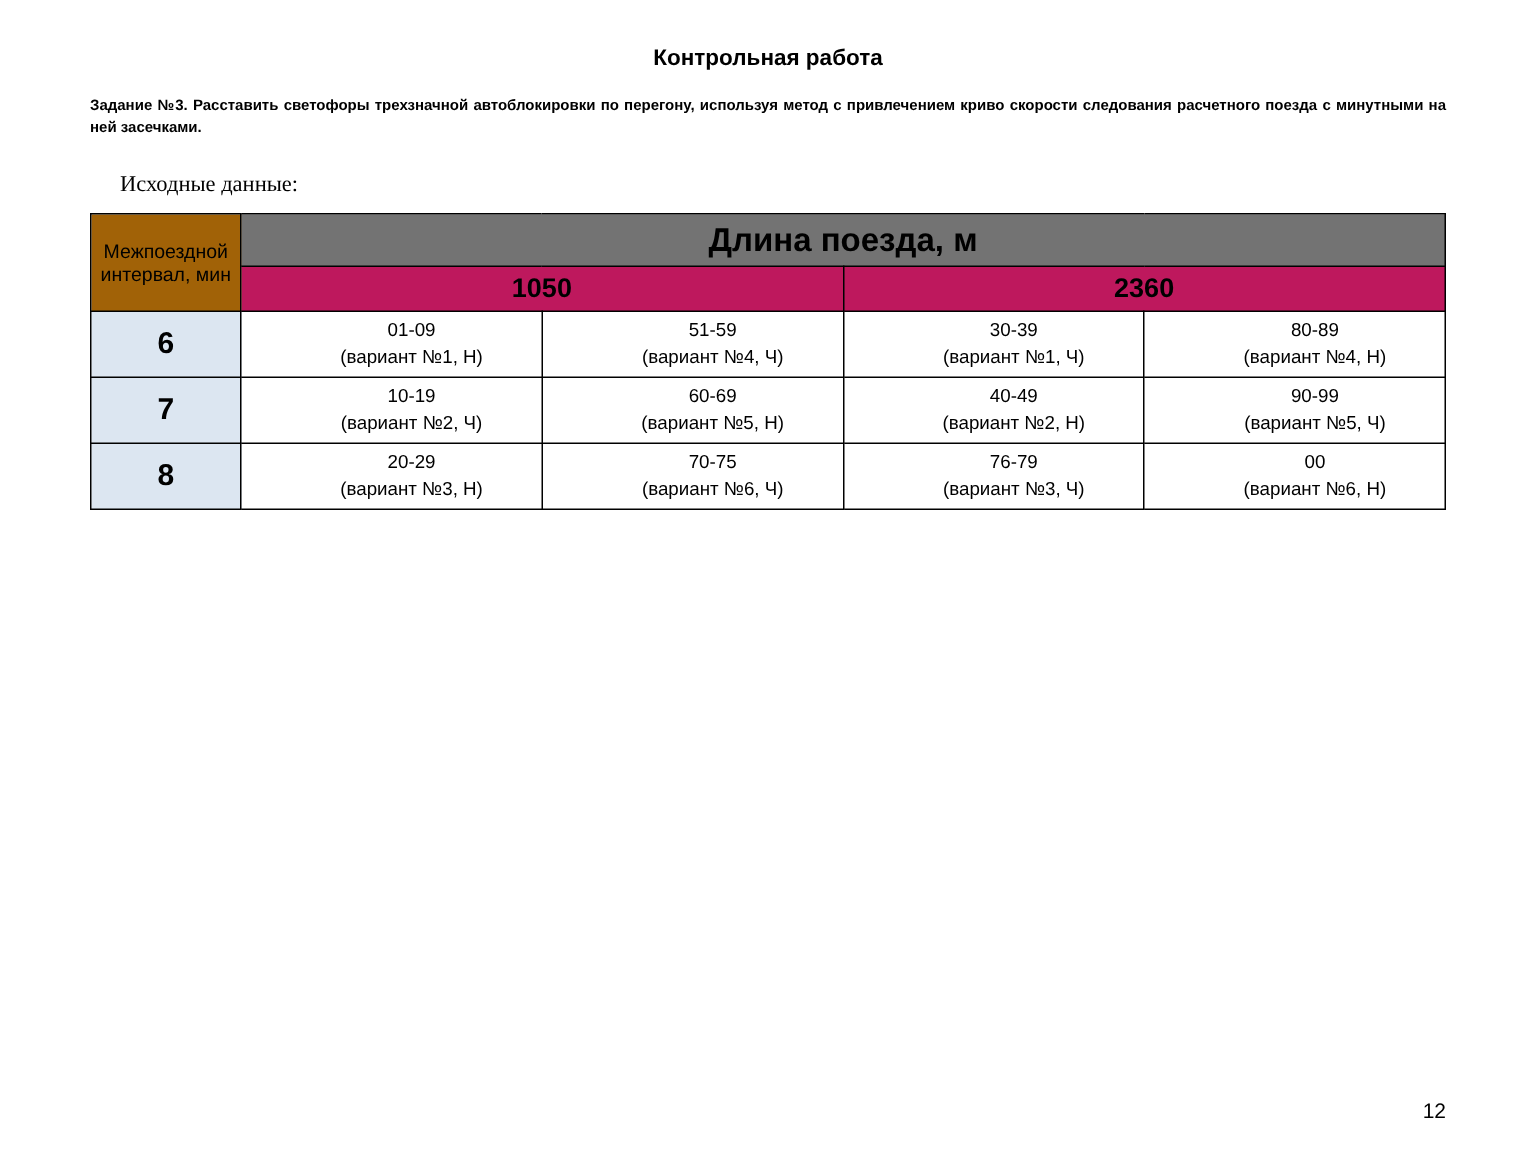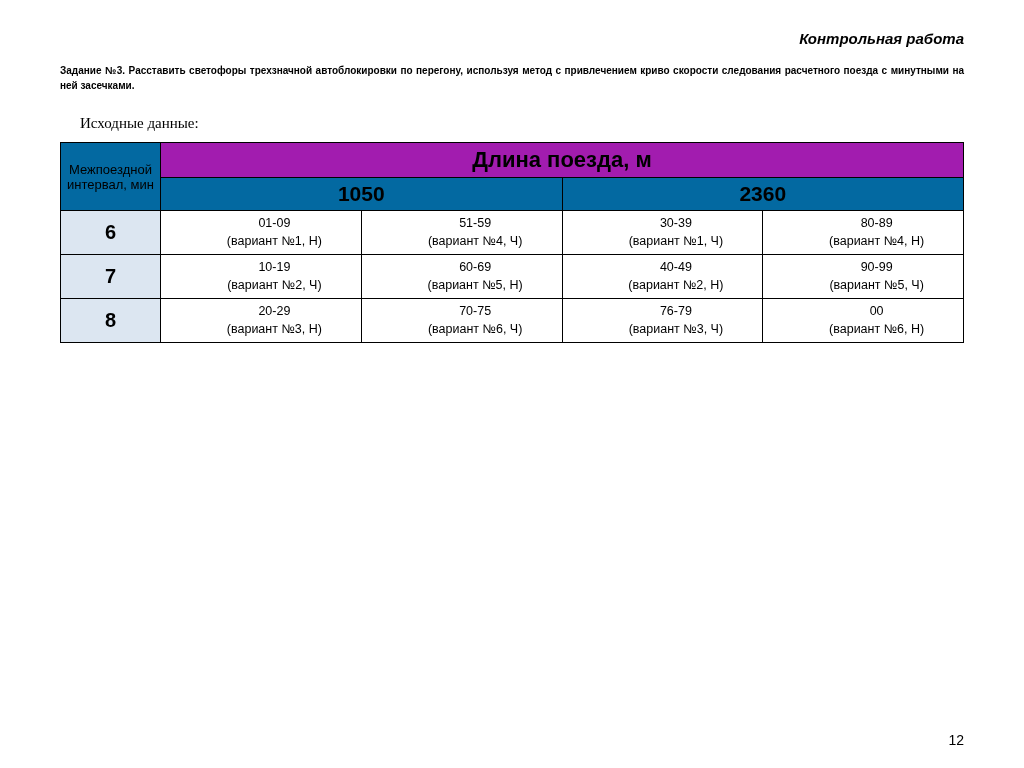--- a/index.html
+++ b/index.html
@@ -18,26 +18,25 @@
     }
 
     .page {
       width: 100%;
       height: 100%;
       padding: 30px 60px 30px 60px;
       position: relative;
     }
 
     .page-title {
-      text-align: right;
+      text-align: center;
       font-size: 15px;
       font-weight: bold;
       margin-bottom: 16px;
       font-family: Arial, sans-serif;
-      font-style: italic;
     }
 
     .task-description {
       font-size: 10px;
       font-weight: bold;
       text-align: justify;
       line-height: 1.5;
       margin-bottom: 22px;
       font-family: Arial, sans-serif;
     }
@@ -57,34 +56,34 @@
     }
 
     th, td {
       border: 1px solid #000;
       text-align: center;
       vertical-align: middle;
       padding: 4px 6px;
     }
 
     .header-main {
-      background-color: #a21caf;
+      background-color: #737373;
       font-size: 22px;
       font-weight: bold;
     }
 
     .header-sub {
-      background-color: #0369a1;
-      font-size: 21px;
+      background-color: #be185d;
+      font-size: 18px;
       font-weight: bold;
     }
 
     .col-interval {
       width: 100px;
-      background-color: #0369a1;
+      background-color: #a16207;
       font-size: 13px;
       font-weight: normal;
     }
 
     .col-interval-val {
       background-color: #dce6f1;
       font-size: 20px;
       font-weight: bold;
       width: 70px;
     }

